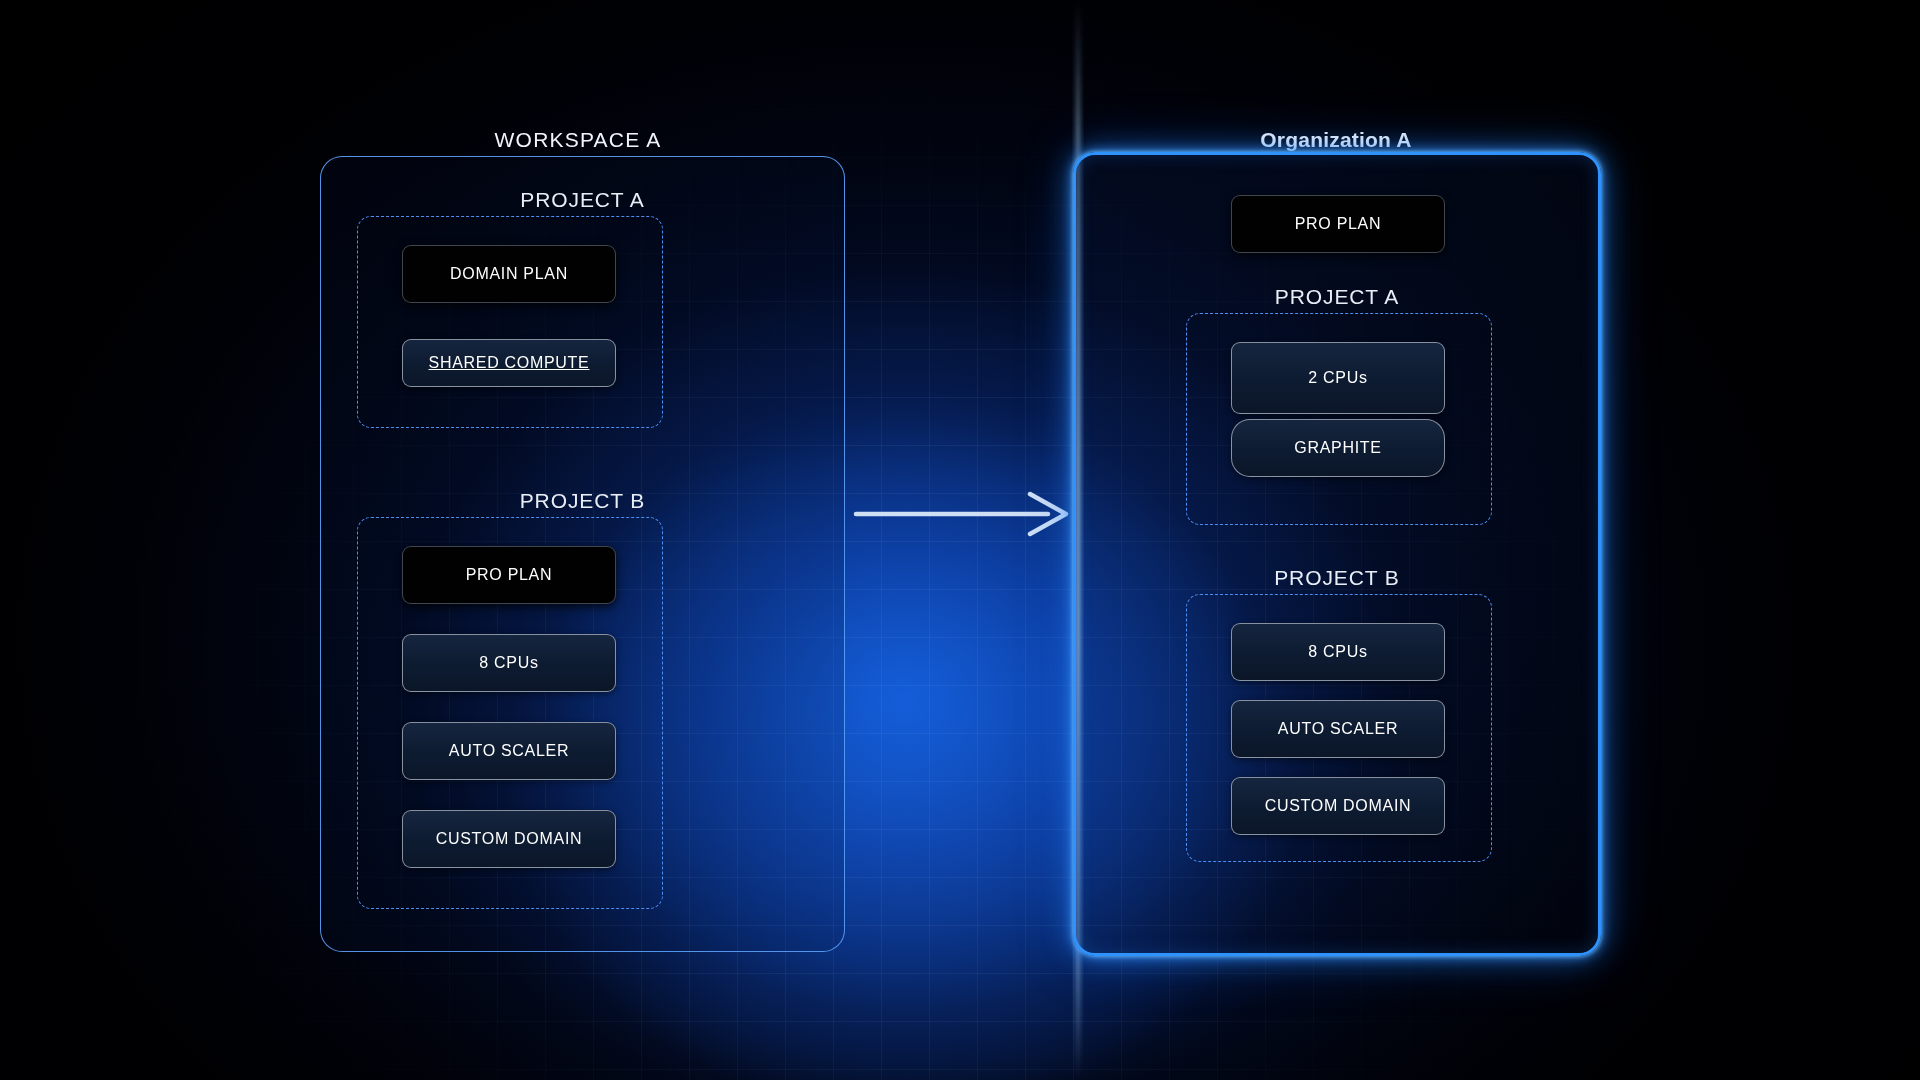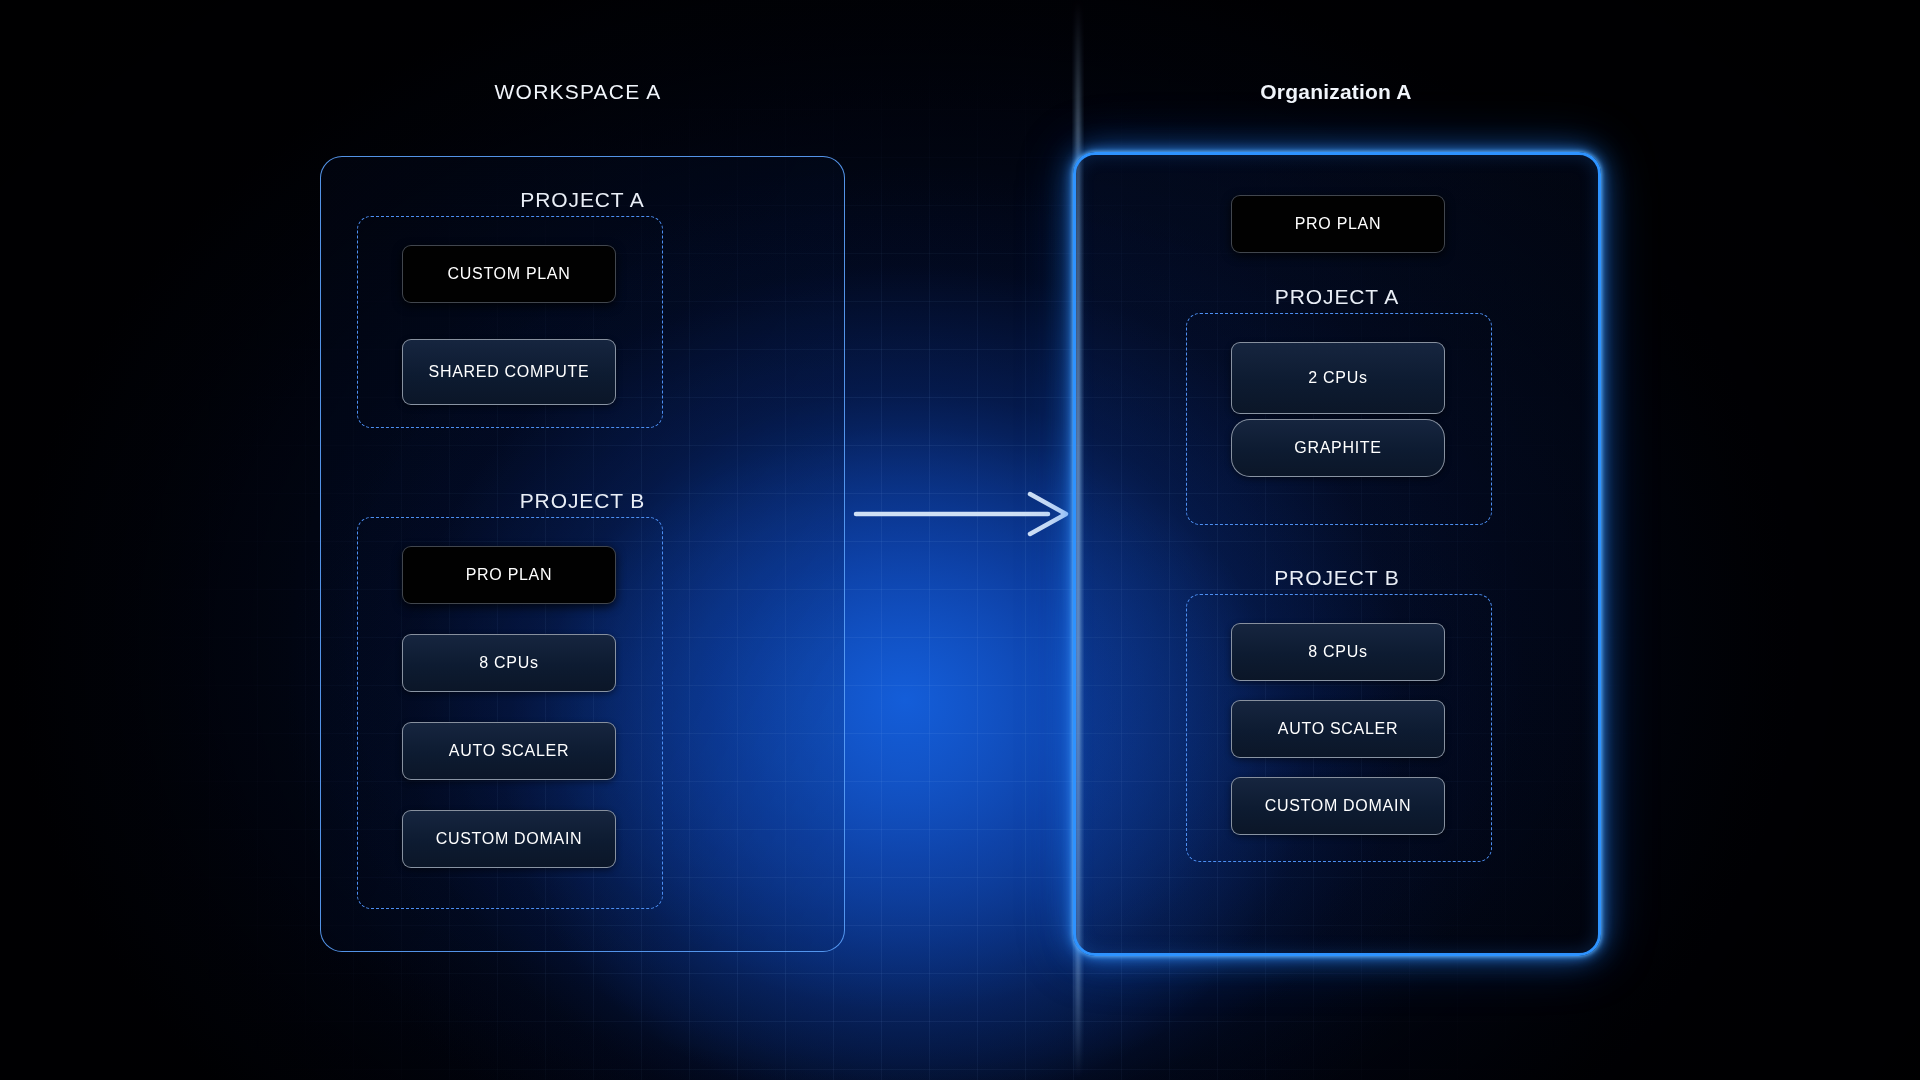--- a/index.html
+++ b/index.html
@@ -51,20 +51,21 @@
 
   
   .panel-title {
     position:absolute;
     color:#f1f5fb;
     font-size:21px;
     letter-spacing:0.6px;
     white-space:nowrap;
     text-align:center;
     transform:translateX(-50%);
+    margin-top:48px;
   }
   #title-workspace { left:578px; top:80px; letter-spacing:1.2px; }
   #title-org       { left:1336px; top:80px; letter-spacing:0.2px;font-weight:bold; }
 
   
   .panel {
     position:absolute;
     border-radius:22px;
   }
   #panel-left {
@@ -143,22 +144,22 @@
   <div class="bg-beam"></div>
   <div class="bg-vignette"></div>
 
   <div class="panel-title" id="title-workspace">WORKSPACE A</div>
   <div class="panel-title" id="title-org">Organization A</div>
 
   <div class="panel" id="panel-left">
 
     <div class="section-label" style="top:31px;">PROJECT A</div>
     <div class="dash-group" style="left:36px; top:59px; width:306px; height:212px;"></div>
-    <div class="card dark" style="left:81px; top:88px; width:214px; height:58px;">CUSTOM PLAN</div>
-    <div class="card plain" style="left:81px; top:182px; width:214px; height:66px;">SHARED COMPUTE</div>
+    <div class="card dark" style="left:81px; top:88px; width:214px; height:58px;">DOMAIN PLAN</div>
+    <div class="card plain" style="left:81px; top:182px; width:214px; height:48px;text-decoration:underline;">SHARED COMPUTE</div>
 
     <div class="section-label" style="top:332px;">PROJECT B</div>
     <div class="dash-group" style="left:36px; top:360px; width:306px; height:392px;"></div>
     <div class="card dark" style="left:81px; top:389px; width:214px; height:58px;">PRO PLAN</div>
     <div class="card plain" style="left:81px; top:477px; width:214px; height:58px;">8 CPUs</div>
     <div class="card plain" style="left:81px; top:565px; width:214px; height:58px;">AUTO SCALER</div>
     <div class="card plain" style="left:81px; top:653px; width:214px; height:58px;">CUSTOM DOMAIN</div>
   </div>
 
   <svg id="flow-arrow" viewBox="0 0 220 52">

